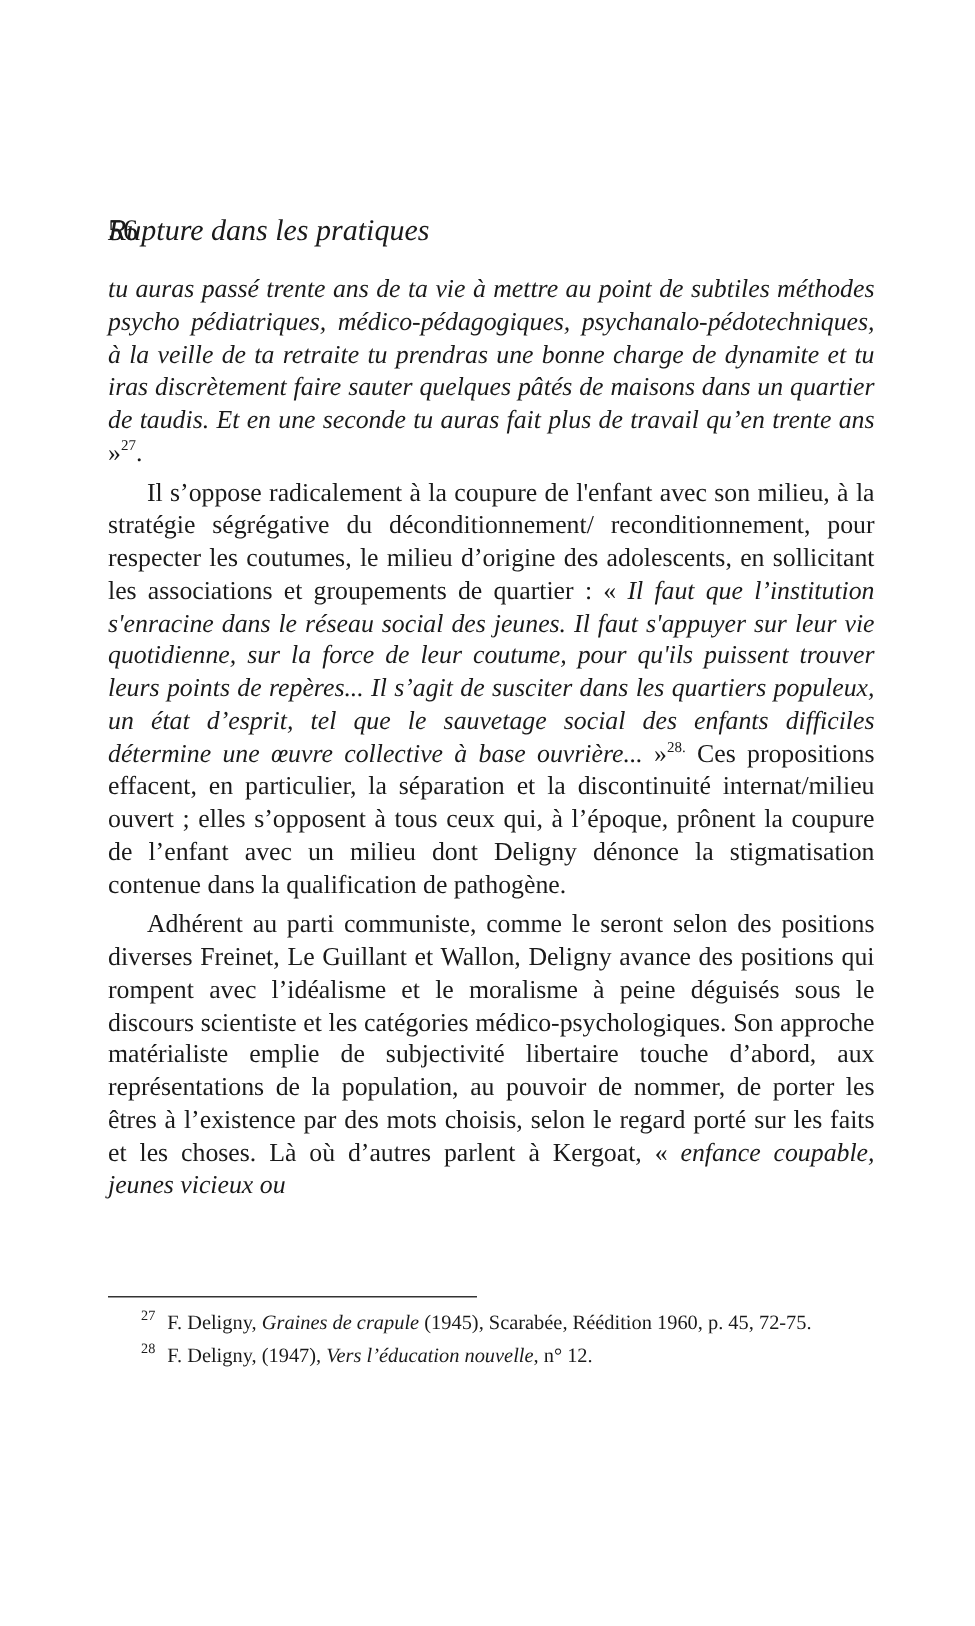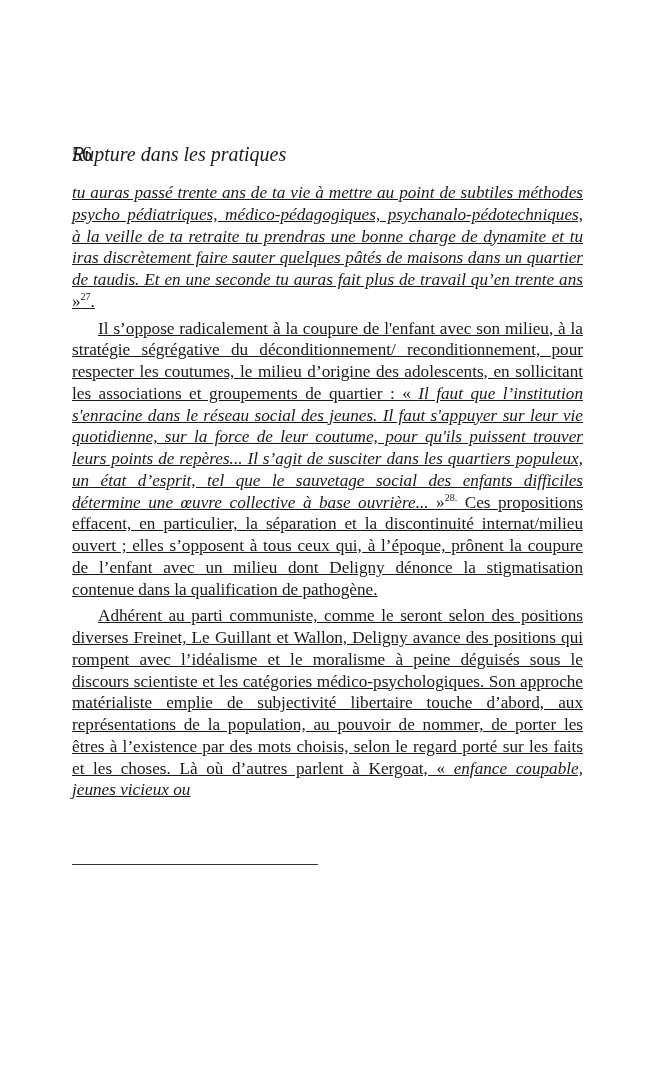--- a/index.html
+++ b/index.html
@@ -12,21 +12,21 @@
   .running-head {
     position: absolute; top: 143px; left: 72px; width: 511px; height: 22px;
     font-size: 20px; line-height: 22px;
   }
   .page-number { position: absolute; left: 0; top: 0; }
   .running-title { position: absolute; left: 0; right: 4px; top: 0; text-align: left; font-style: italic; }
   .body {
     position: absolute; left: 72px; top: 182px; width: 511px;
     font-size: 17.2px; line-height: 21.75px; text-align: justify;
   }
-  .body p { margin: 0; text-decoration: underline; }
+  .body p { margin: 0; }
   .body p + p { margin-top: 5px; }
   .indent { text-indent: 26px; }
   em { font-style: italic; }
   sup { font-size: 10px; line-height: 0; vertical-align: 7px; }
   .fn-rule {
     position: absolute; left: 72px; top: 864px; width: 246px; height: 0;
     border-top: 1px solid #333;
   }
   .footnotes {
     position: absolute; left: 72px; top: 872px; width: 511px;
@@ -47,14 +47,18 @@
   </div>
 
   <div class="body">
     <p><em>tu auras passé trente ans de ta vie à mettre au point de subtiles méthodes psycho pédiatriques, médico-pédagogiques, psychanalo-pédotechniques, à la veille de ta retraite tu prendras une bonne charge de dynamite et tu iras discrètement faire sauter quelques pâtés de maisons dans un quartier de taudis. Et en une seconde tu auras fait plus de travail qu’en trente ans </em><span>»</span><sup>27</sup><span>.</span></p>
     <p class="indent"><span>Il s’oppose radicalement à la coupure de l'enfant avec son milieu, à la stratégie ségrégative du déconditionnement/ reconditionnement, pour respecter les coutumes, le milieu d’origine des adolescents, en sollicitant les associations et groupements de quartier : « </span><em>Il faut que l’institution s'enracine dans le réseau social des jeunes. Il faut s'appuyer sur leur vie quotidienne, sur la force de leur coutume, pour qu'ils puissent trouver leurs points de repères... Il s’agit de susciter dans les quartiers populeux, un état d’esprit, tel que le sauvetage social des enfants difficiles détermine une œuvre collective à base ouvrière... </em><span>»</span><sup>28.</sup><span> Ces propositions effacent, en particulier, la séparation et la discontinuité internat/milieu ouvert ; elles s’opposent à tous ceux qui, à l’époque, prônent la coupure de l’enfant avec un milieu dont Deligny dénonce la stigmatisation contenue dans la qualification de pathogène.</span></p>
     <p class="indent"><span>Adhérent au parti communiste, comme le seront selon des positions diverses Freinet, Le Guillant et Wallon, Deligny avance des positions qui rompent avec l’idéalisme et le moralisme à peine déguisés sous le discours scientiste et les catégories médico-psychologiques. Son approche matérialiste emplie de subjectivité libertaire touche d’abord, aux représentations de la population, au pouvoir de nommer, de porter les êtres à l’existence par des mots choisis, selon le regard porté sur les faits et les choses. Là où d’autres parlent à Kergoat, « </span><em>enfance coupable, jeunes vicieux ou</em></p>
   </div>
 
   <div class="fn-rule"></div>
 
+  <div class="footnotes">
+    <p><span class="fn-num">27</span><span>F. Deligny, </span><em>Graines de crapule</em><span> (1945), Scarabée, Réédition 1960, p. 45, 72-75.</span></p>
+    <p><span class="fn-num">28</span><span>F. Deligny, (1947), </span><em>Vers l’éducation nouvelle</em><span>, n° 12.</span></p>
+  </div>
 
 </div>
 
 </body></html>

